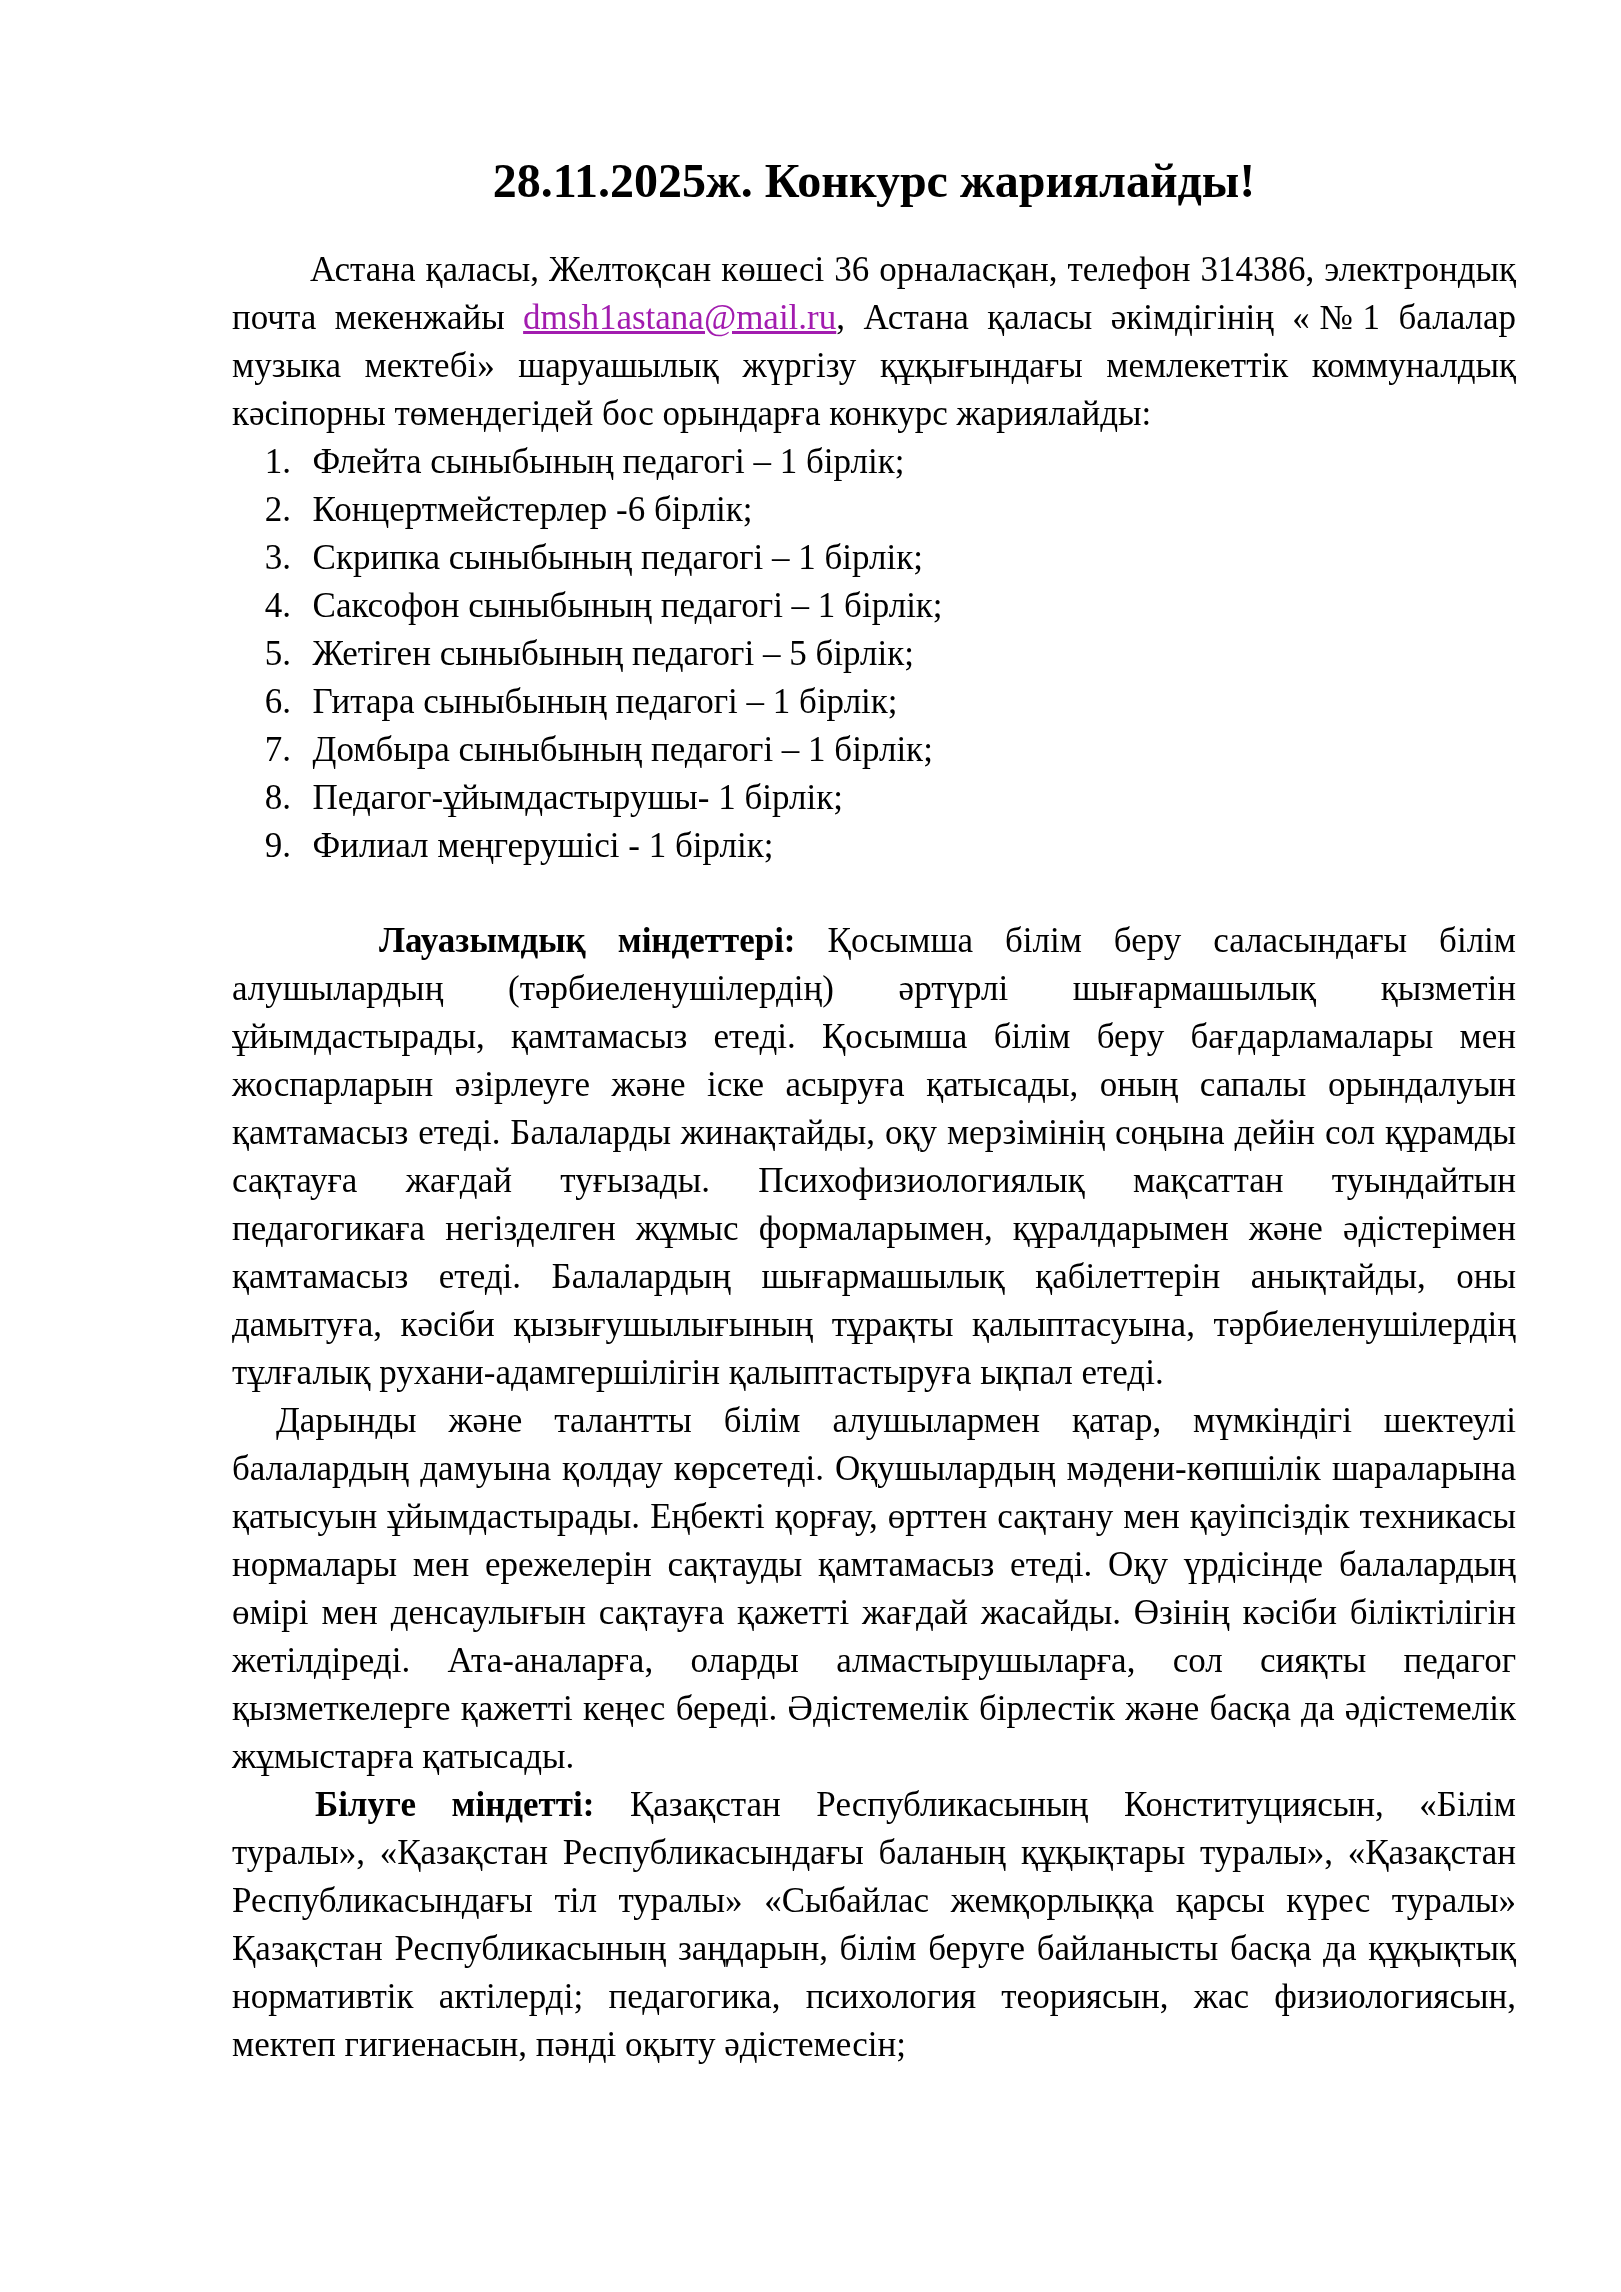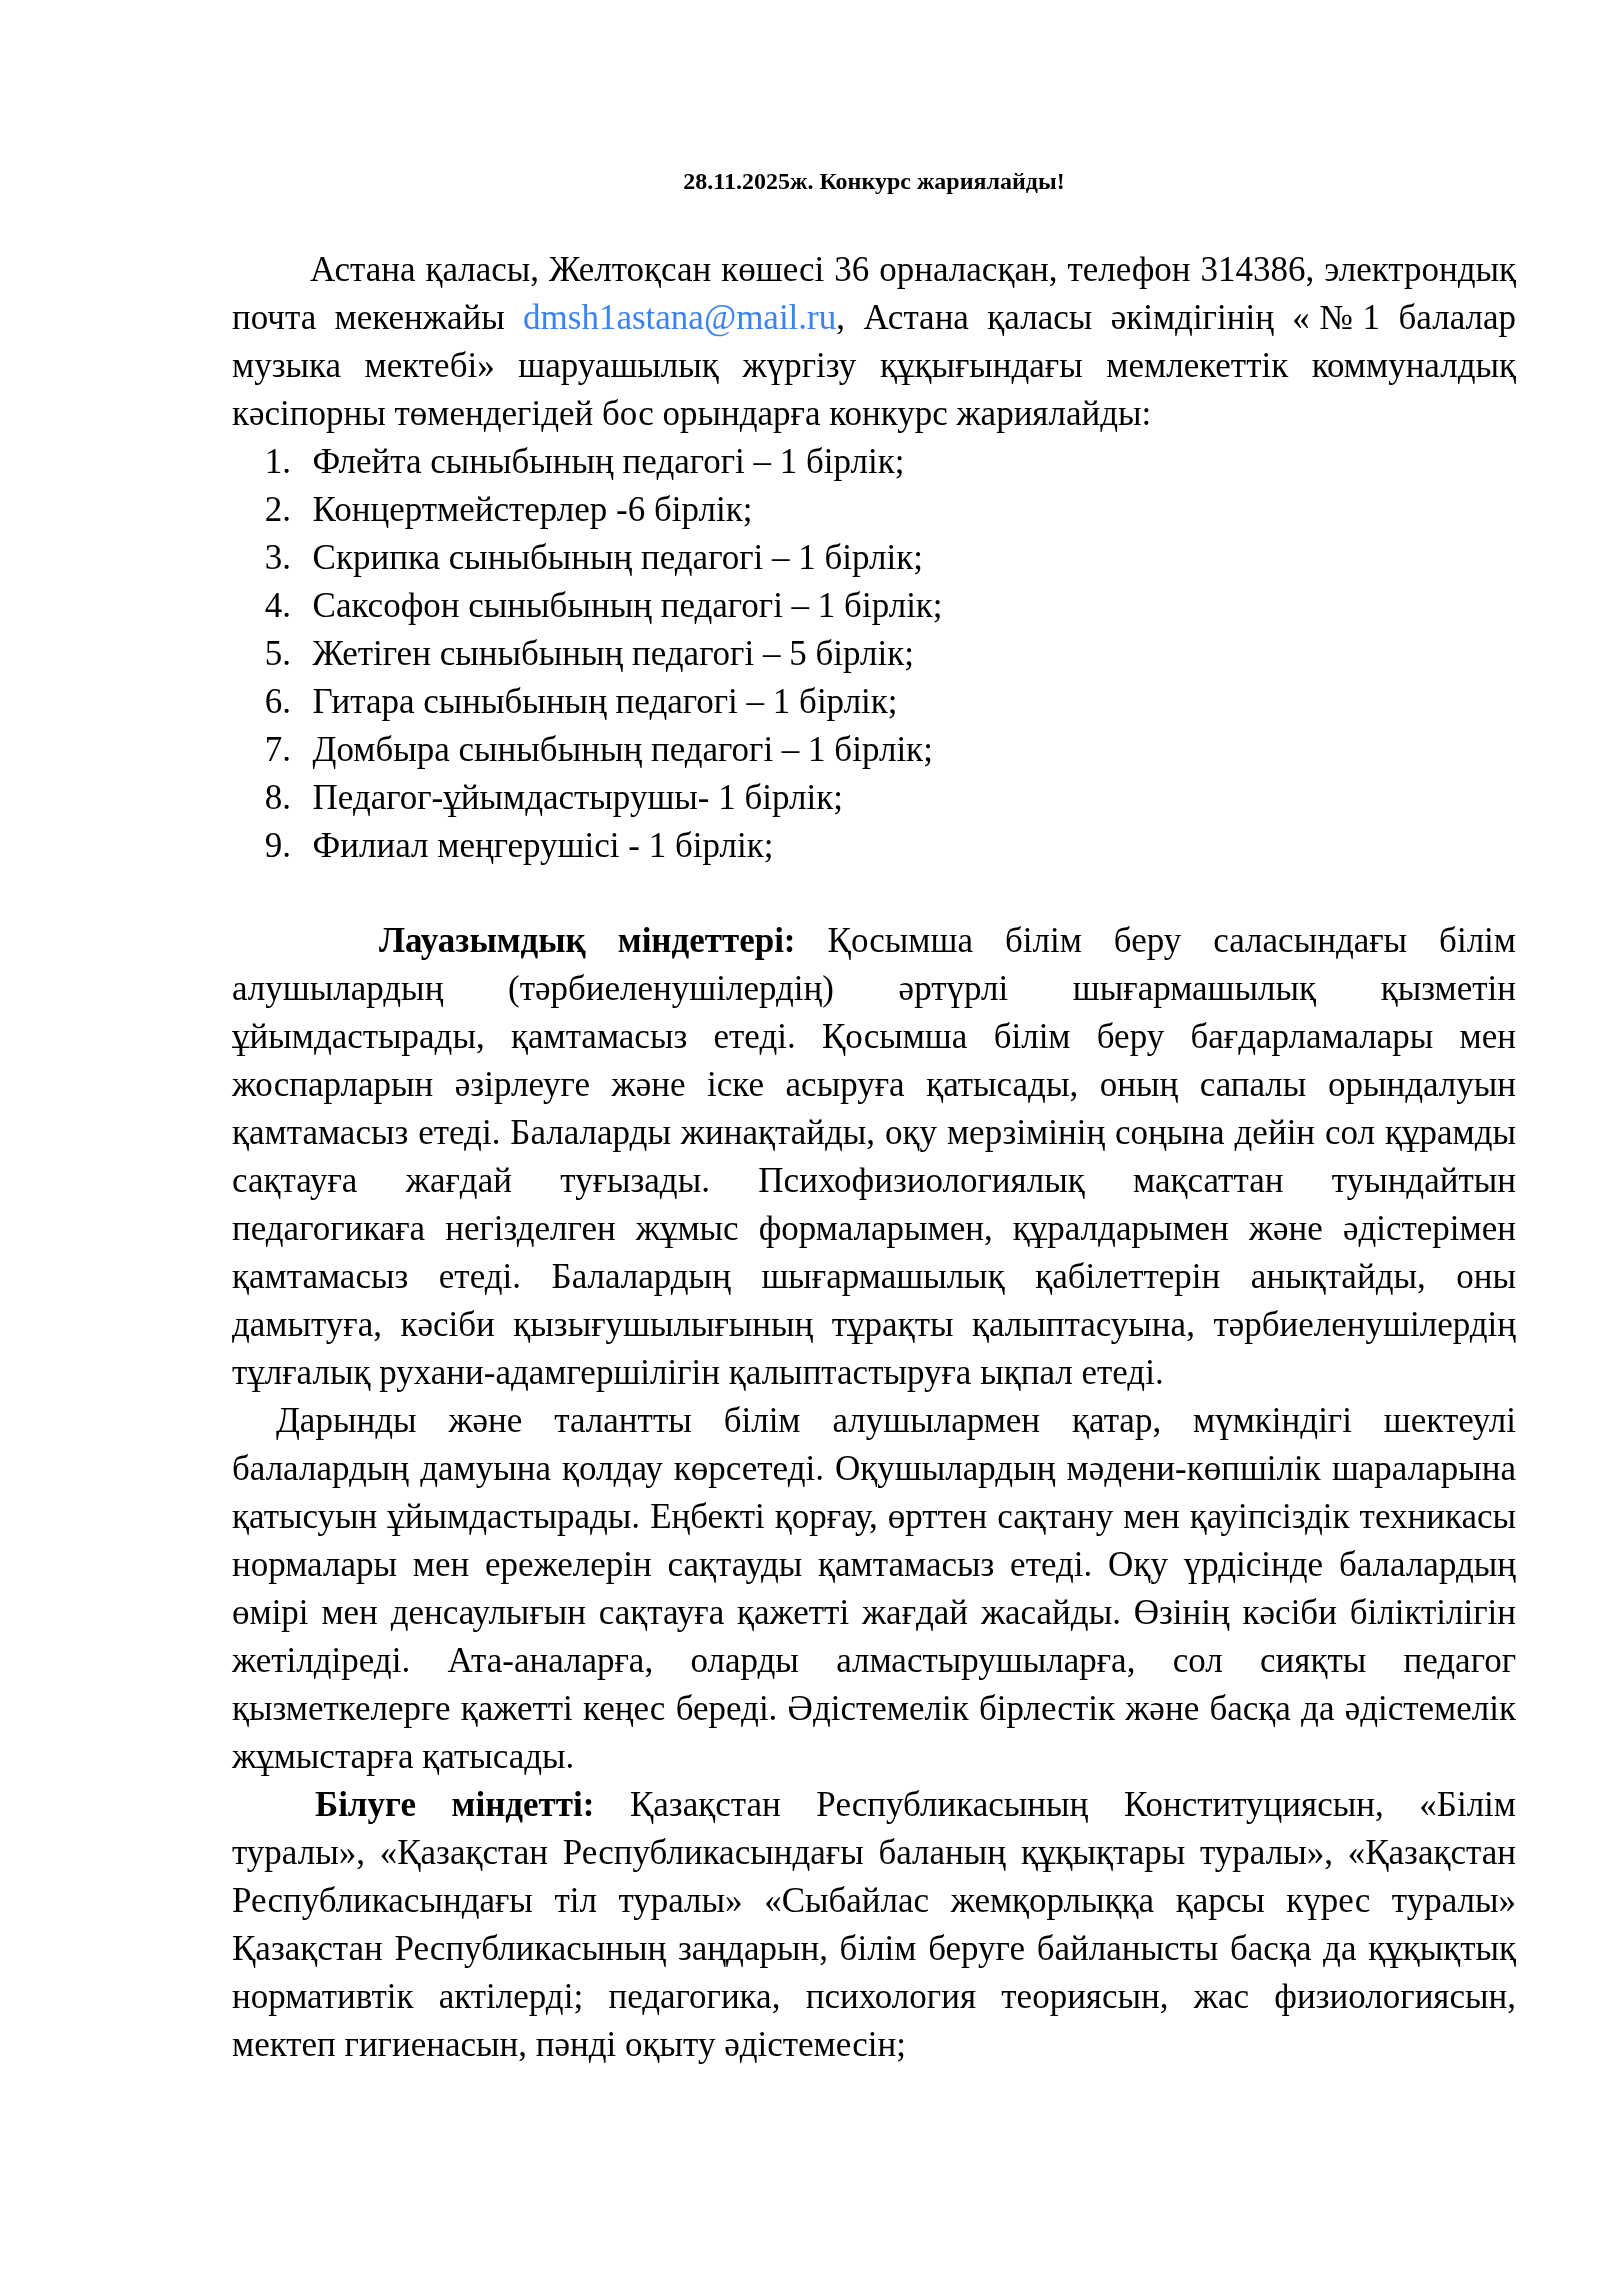--- a/index.html
+++ b/index.html
@@ -2,23 +2,23 @@
 <html><head>
 <meta charset="utf-8">
 <style>
   html, body { margin: 0; padding: 0; background: #ffffff; }
   body { width: 1621px; height: 2293px; position: relative; overflow: hidden; }
   .page {
     position: absolute; left: 232px; top: 157px; width: 1284px;
     font-family: "Liberation Serif", "DejaVu Serif", serif;
     font-size: 35px; line-height: 48px; color: #000;
   }
-  .title { text-align: center; font-weight: bold; font-size: 24px; margin: 0 0 41px 0; }
+  .title { text-align: center; font-weight: bold; font-size: 48px; margin: 0 0 41px 0; }
   .intro { text-align: justify; text-indent: 78px; margin: 0; }
-  .email { color: #3b82f6; cursor: pointer; }
+  .email { color: #a21caf; text-decoration: underline; cursor: pointer; }
   ol.vacancies { margin: 0; padding: 0; list-style: none; }
   ol.vacancies li { display: flex; }
   ol.vacancies .num { width: 59px; text-align: right; padding-right: 21.6px; flex: none; box-sizing: content-box; }
   .para { text-align: justify; margin: 0; }
   .duties { text-indent: 147px; margin-top: 47px; }
   .gifted { text-indent: 44px; }
   .know { text-indent: 83px; }
   .bold { font-weight: bold; }
 </style>
 </head>

